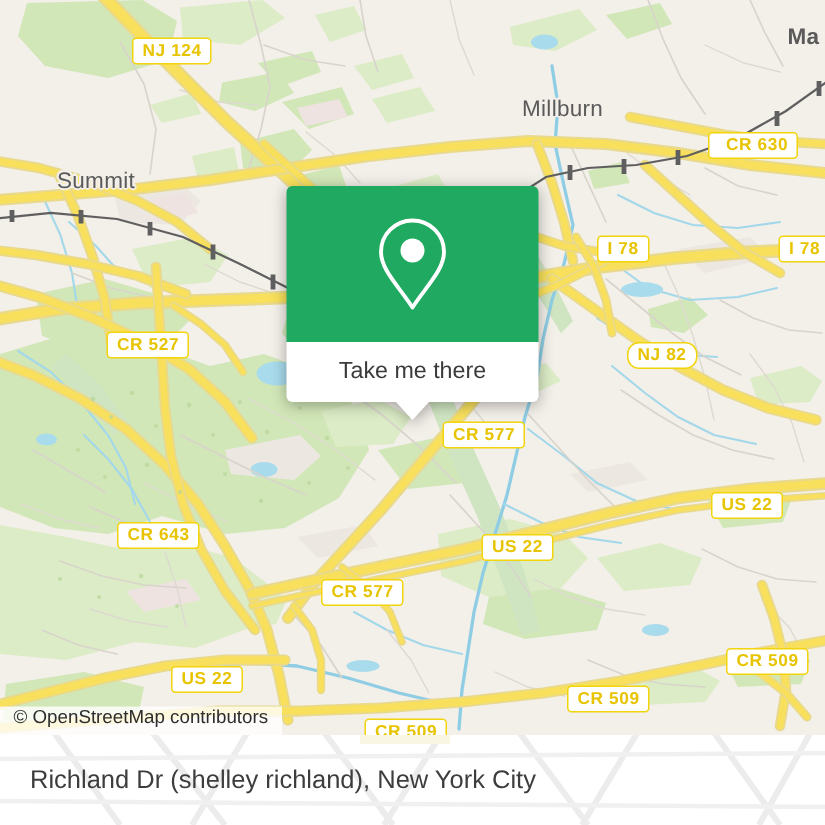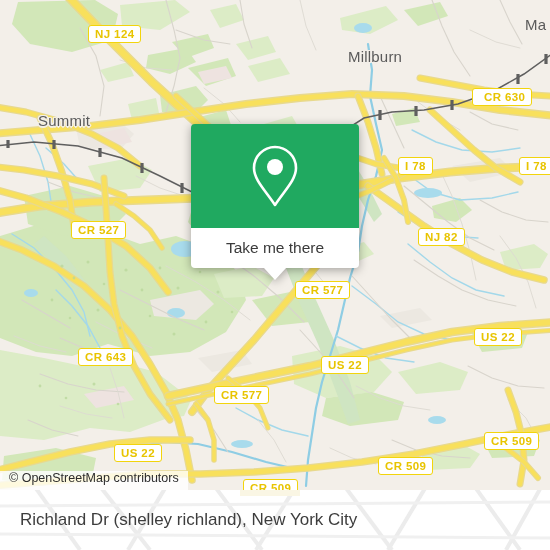--- a/index.html
+++ b/index.html
@@ -386,28 +386,28 @@
         <circle cx="206" cy="322" r="1.4"></circle>
           <circle cx="232" cy="312" r="1.3"></circle>
         <circle cx="40" cy="386" r="1.4"></circle>
           <circle cx="66" cy="398" r="1.3"></circle>
         <circle cx="94" cy="384" r="1.5"></circle>
           <circle cx="118" cy="404" r="1.3"></circle>
       </g>
     </svg>
 
     <div class="place" style="left:38px;top:112px;text-align:right;">Summit</div>
-    <div class="place" style="left:348px;top:48px;text-align:right;">Millburn</div>
-    <div class="place" style="left:525px;top:16px;">Ma</div>
+    <div class="place" style="left:348px;top:64px;text-align:right;">Millburn</div>
+    <div class="place" style="left:525px;top:16px;font-weight:bold;">Ma</div>
 
     <div class="shield" style="left:88px;top:25px;">NJ 124</div>
     <div class="shield" style="left:472px;top:88px;padding-left:11px;">CR 630</div>
     <div class="shield" style="left:398px;top:157px;">I 78</div>
     <div class="shield" style="left:519px;top:157px;">I 78</div>
-    <div class="shield" style="left:418px;top:228px;">NJ 82</div>
+    <div class="shield" style="left:418px;top:228px;border-radius:8px;">NJ 82</div>
     <div class="shield" style="left:46px;top:221px;margin-left:25px;">CR 527</div>
     <div class="shield" style="left:295px;top:281px;">CR 577</div>
     <div class="shield" style="left:474px;top:328px;">US 22</div>
     <div class="shield" style="left:78px;top:348px;">CR 643</div>
     <div class="shield" style="left:321px;top:356px;">US 22</div>
     <div class="shield" style="left:214px;top:386px;">CR 577</div>
     <div class="shield" style="left:484px;top:432px;">CR 509</div>
     <div class="shield" style="left:114px;top:444px;">US 22</div>
     <div class="shield" style="left:378px;top:457px;">CR 509</div>
     <div class="shield" style="left:243px;top:479px;">CR 509</div>

